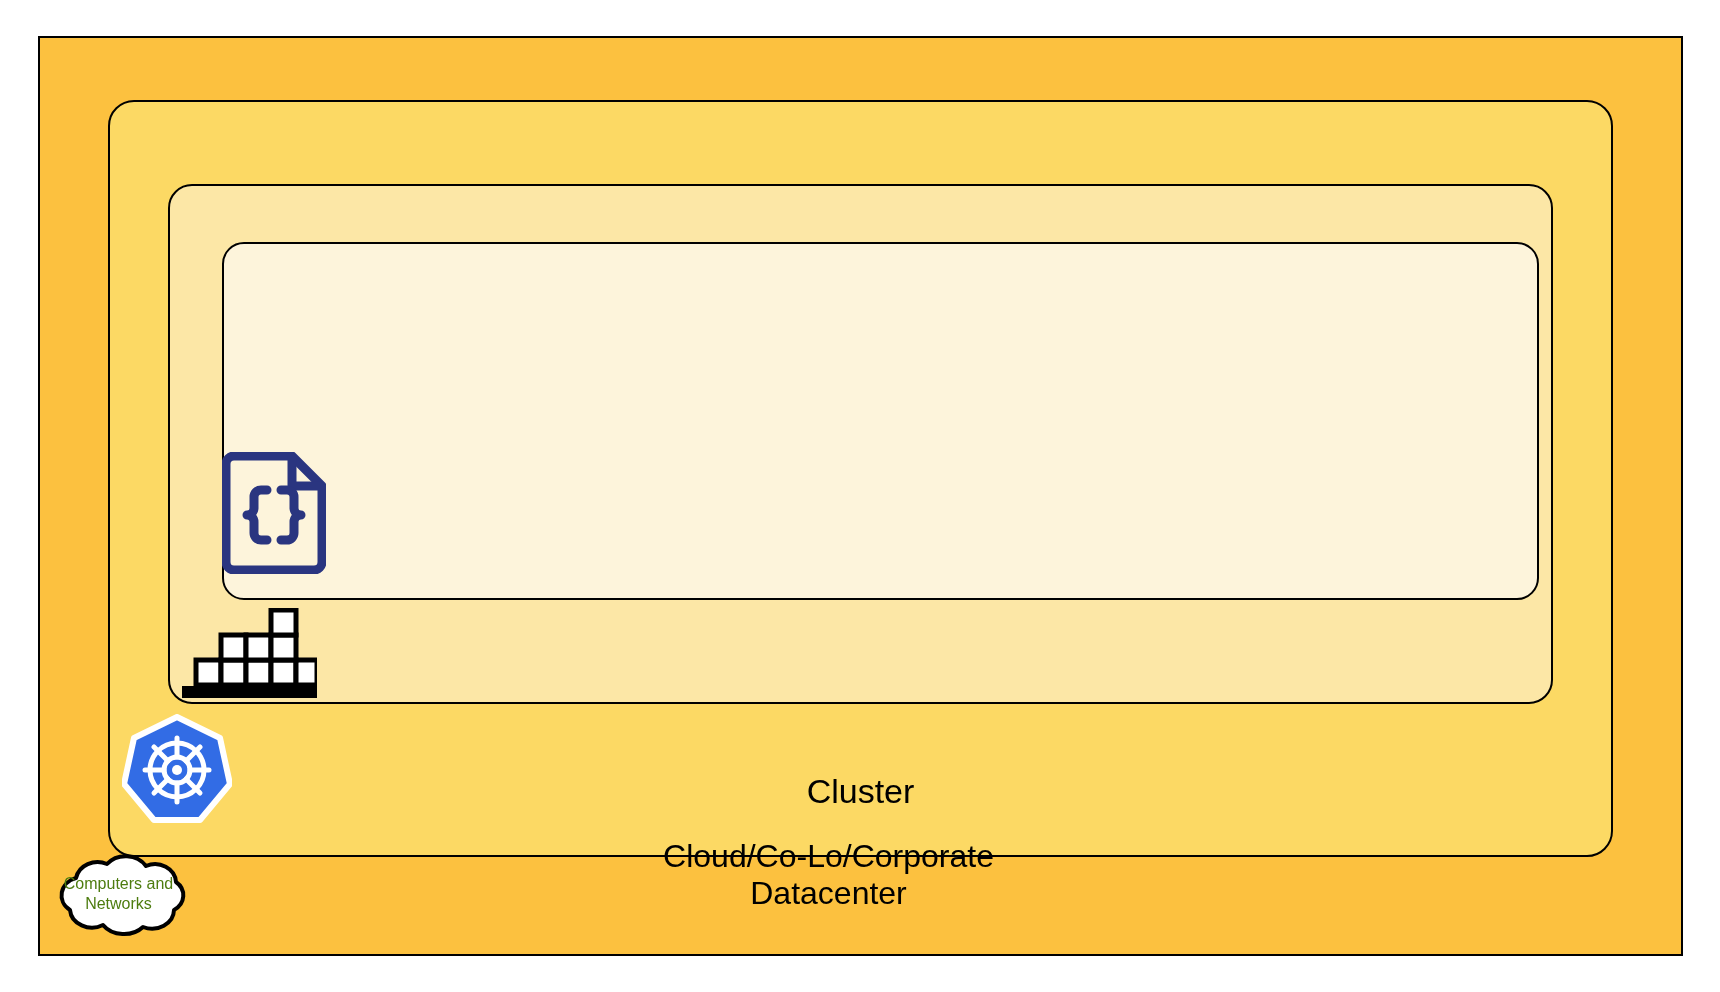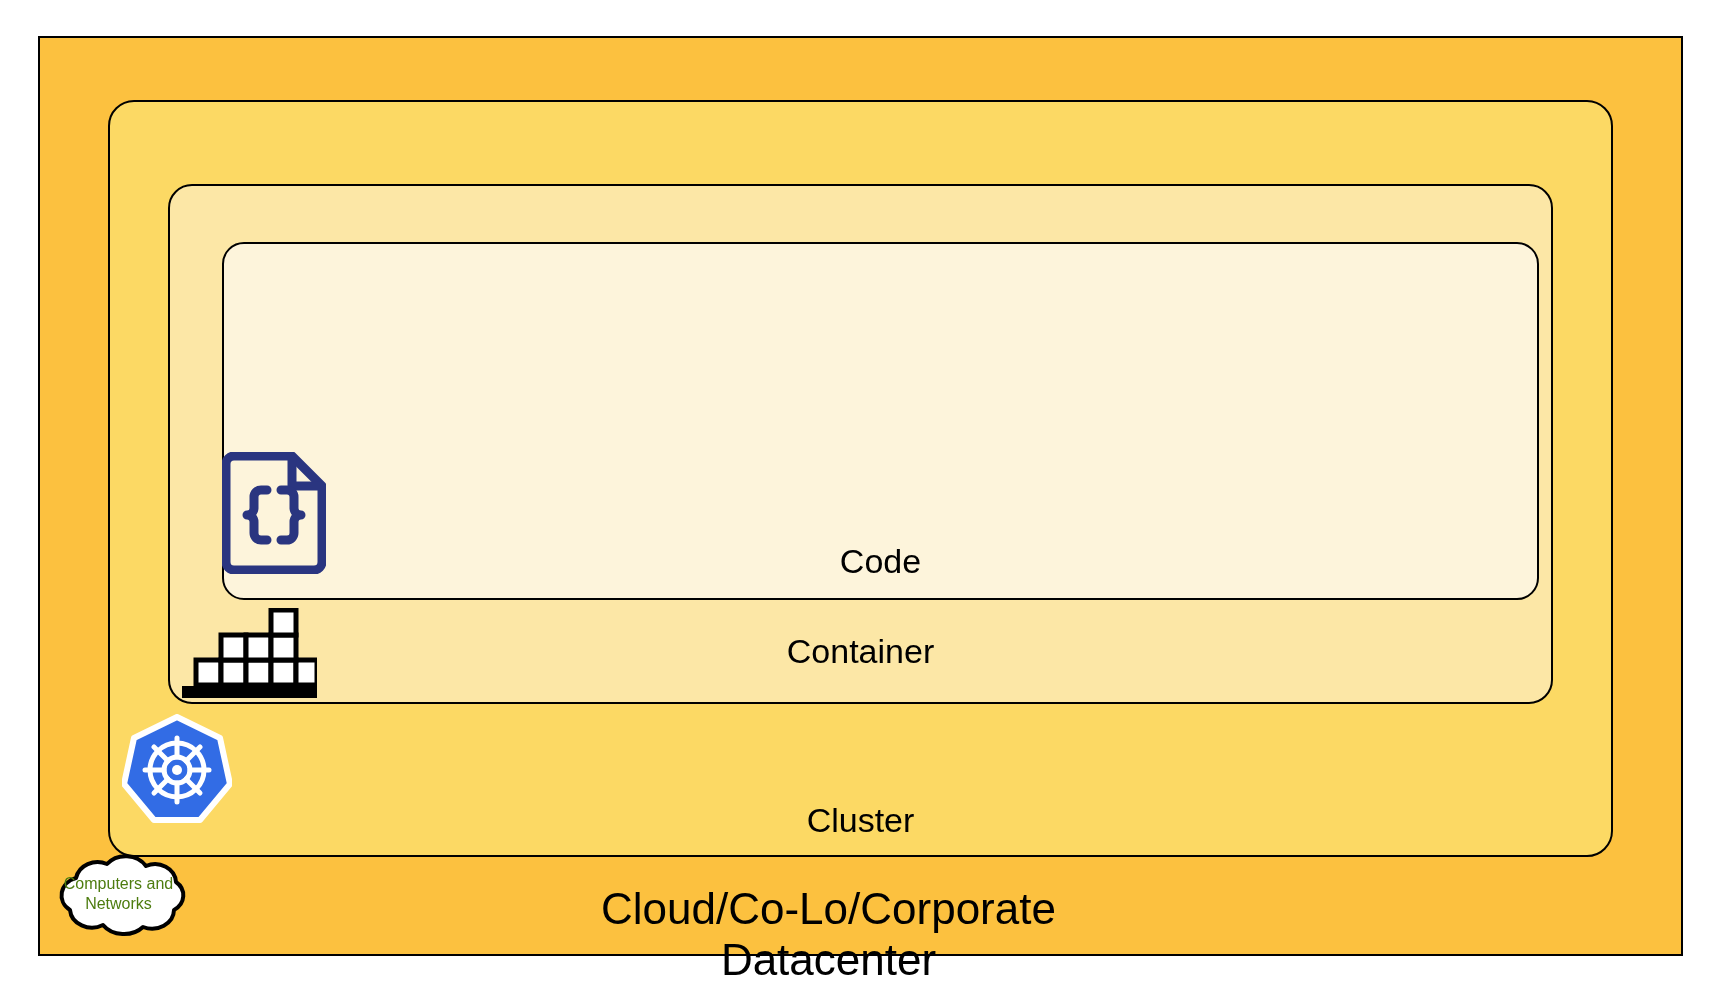--- a/index.html
+++ b/index.html
@@ -88,28 +88,27 @@
     top: 632px;
     width: 1385px;
     font-size: 34px;
   }
 
   .label-cluster {
     left: 108px;
     top: 772px;
     width: 1505px;
     font-size: 34px;
-    margin-top: 29px;
   }
 
   .label-datacenter {
     left: 38px;
-    top: 884px;
+    top: 838px;
     width: 1581px;
-    font-size: 44px;
+    font-size: 32px;
   }
 
   
   .icon-code {
     position: absolute;
     left: 222px;
     top: 452px;
     width: 104px;
     height: 122px;
   }
@@ -165,23 +164,21 @@
 <div id="stage">
 
   <div class="layer layer-datacenter"></div>
 
   <div class="layer layer-cluster"></div>
 
   <div class="layer layer-container"></div>
 
   <div class="layer layer-code"></div>
 
-  <div class="layer-label label-code">Code</div>
-
-  <div class="layer-label label-container">Container</div>
+
 
   <div class="layer-label label-cluster">Cluster</div>
 
   <div class="layer-label label-datacenter">Cloud/Co-Lo/Corporate
 Datacenter</div>
 
   <div class="icon-code">
     <svg width="104" height="122" viewBox="0 0 104 122" xmlns="http://www.w3.org/2000/svg">
       <path d="M12 4 H70 L100 34 V110 A8 8 0 0 1 92 118 H12 A8 8 0 0 1 4 110 V12 A8 8 0 0 1 12 4 Z" fill="none" stroke="#2A3580" stroke-width="9" stroke-linejoin="round"></path>
       <path d="M70 4 V34 H100" fill="none" stroke="#2A3580" stroke-width="9" stroke-linejoin="round"></path>

